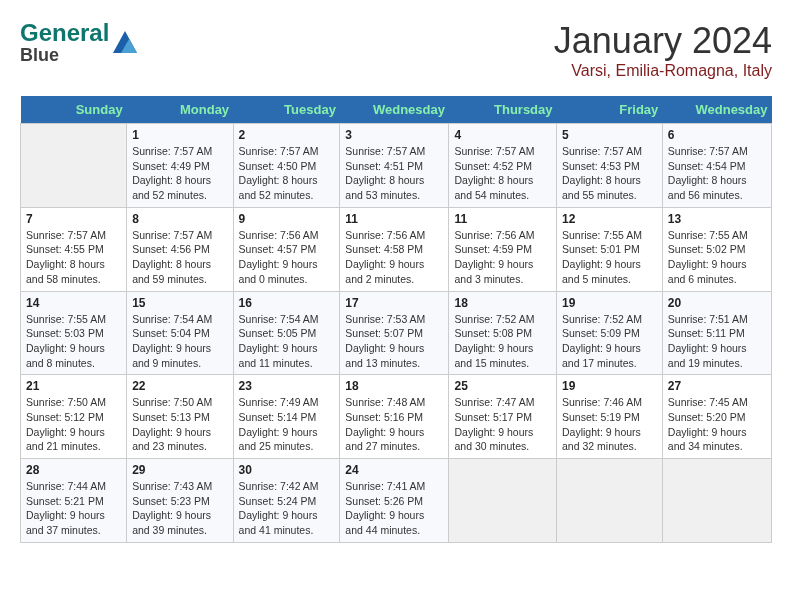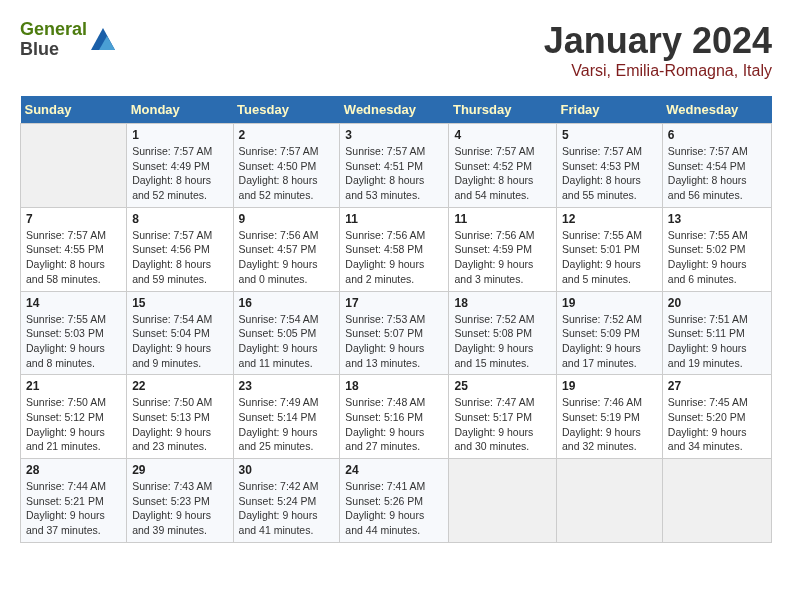--- a/index.html
+++ b/index.html
@@ -19,56 +19,56 @@
     .logo {
       display: flex;
       align-items: center;
     }
     .logo-text {
       display: flex;
       flex-direction: column;
       line-height: 1.1;
     }
     .logo-general {
-      font-size: 18px;
+      font-size: 24px;
       font-weight: bold;
-      color: #4d7c0f;
+      color: #0f766e;
     }
     .logo-blue {
       font-size: 18px;
       font-weight: bold;
       color: #404040;
     }
     .logo-icon {
       width: 28px;
       height: 28px;
       margin-left: 2px;
     }
     .title-block {
       text-align: right;
     }
     .main-title {
       font-size: 36px;
-      font-weight: bold;
+      font-weight: normal;
       color: #333;
     }
     .subtitle {
       font-size: 16px;
       color: #7f1d1d;
     }
     table {
       width: 100%;
       border-collapse: collapse;
       font-size: 11px;
     }
     thead tr th {
       background-color: #2b6cb0;
-      color: #fef9c3;
+      color: #86efac;
       padding: 6px 4px;
-      text-align: left;
+      text-align: right;
       font-size: 13px;
       font-weight: bold;
     }
     tbody tr td {
       border: 1px solid #ccc;
       vertical-align: top;
       padding: 4px 5px;
       width: 113px;
       min-height: 70px;
       background: #fff;

